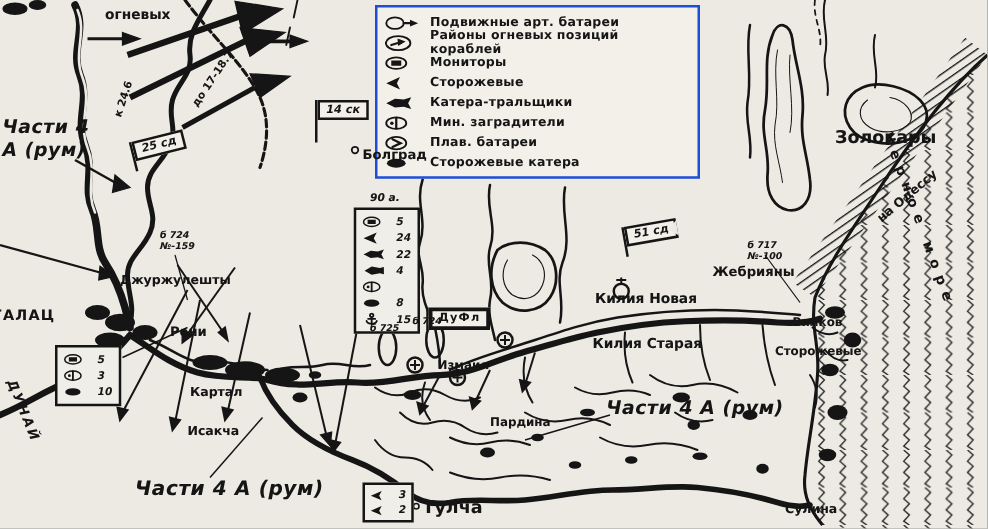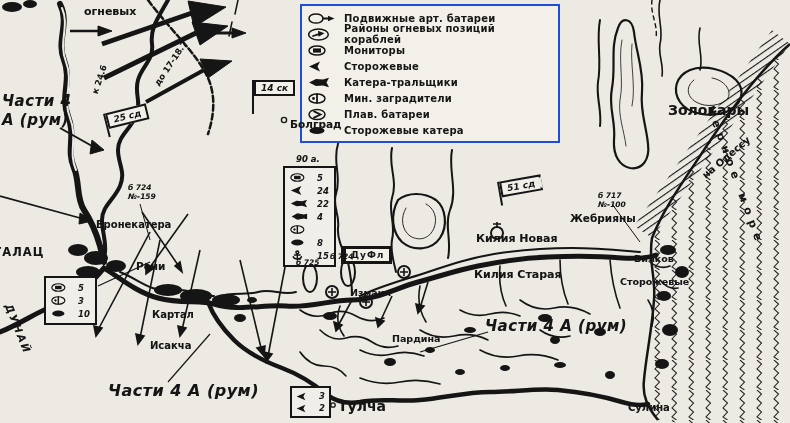--- a/index.html
+++ b/index.html
@@ -358,21 +358,21 @@
     <div class="frow" style="height:12px">
       <svg class="bicon" style="width:18px;flex-basis:18px" viewBox="0 0 27 13">
           <polygon points="1,6.5 14,1 11,6.5 14,12" class="f"></polygon>
         </svg>
       <span class="fnum">2</span>
     </div>
   </div>
 
   <div class="lbl b" style="left:84px;top:5px;font-size:11px">огневых</div>
   <div class="lbl b" style="left:290px;top:118px;font-size:10.5px">Болград</div>
-  <div class="lbl b" style="left:96px;top:219px;font-size:10px">Бронекатера</div>
+  <div class="lbl b" style="left:96px;top:219px;font-size:10px">Джуржулешты</div>
   <div class="lbl b" style="left:136px;top:260px;font-size:10.5px">Рени</div>
   <div class="lbl b" style="left:-6px;top:245px;font-size:11.5px;letter-spacing:1px">ГАЛАЦ</div>
   <div class="lbl b i" style="left:14px;top:302px;font-size:10.5px;letter-spacing:2px;transform:rotate(68deg)">ДУНАЙ</div>
   <div class="lbl b" style="left:152px;top:309px;font-size:10px">Картал</div>
   <div class="lbl b" style="left:150px;top:340px;font-size:10px">Исакча</div>
   <div class="lbl b" style="left:350px;top:287px;font-size:9.5px">Измаил</div>
   <div class="lbl b" style="left:392px;top:333px;font-size:9.5px">Пардина</div>
   <div class="lbl b" style="left:338px;top:398px;font-size:14px">Тулча</div>
   <div class="lbl b" style="left:476px;top:232px;font-size:11px">Килия Новая</div>
   <div class="lbl b" style="left:474px;top:268px;font-size:11px">Килия Старая</div>

